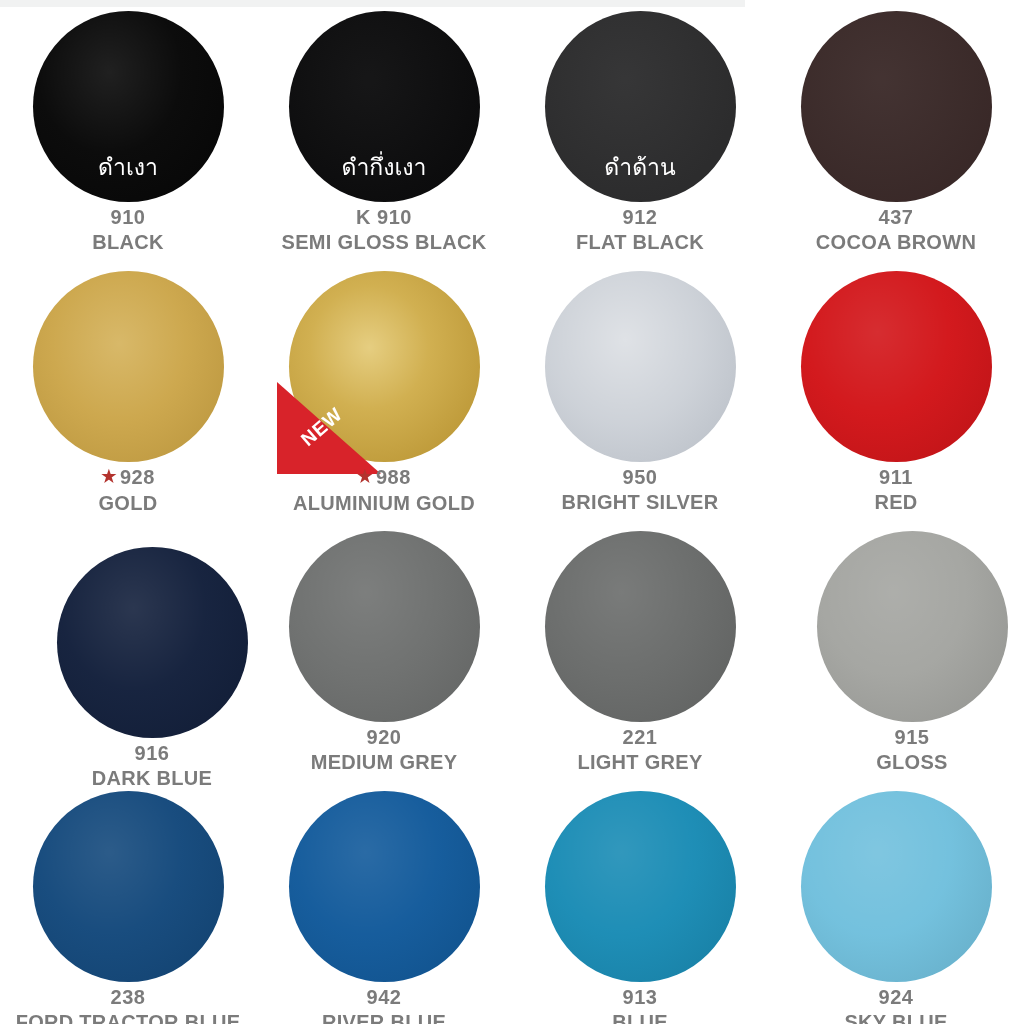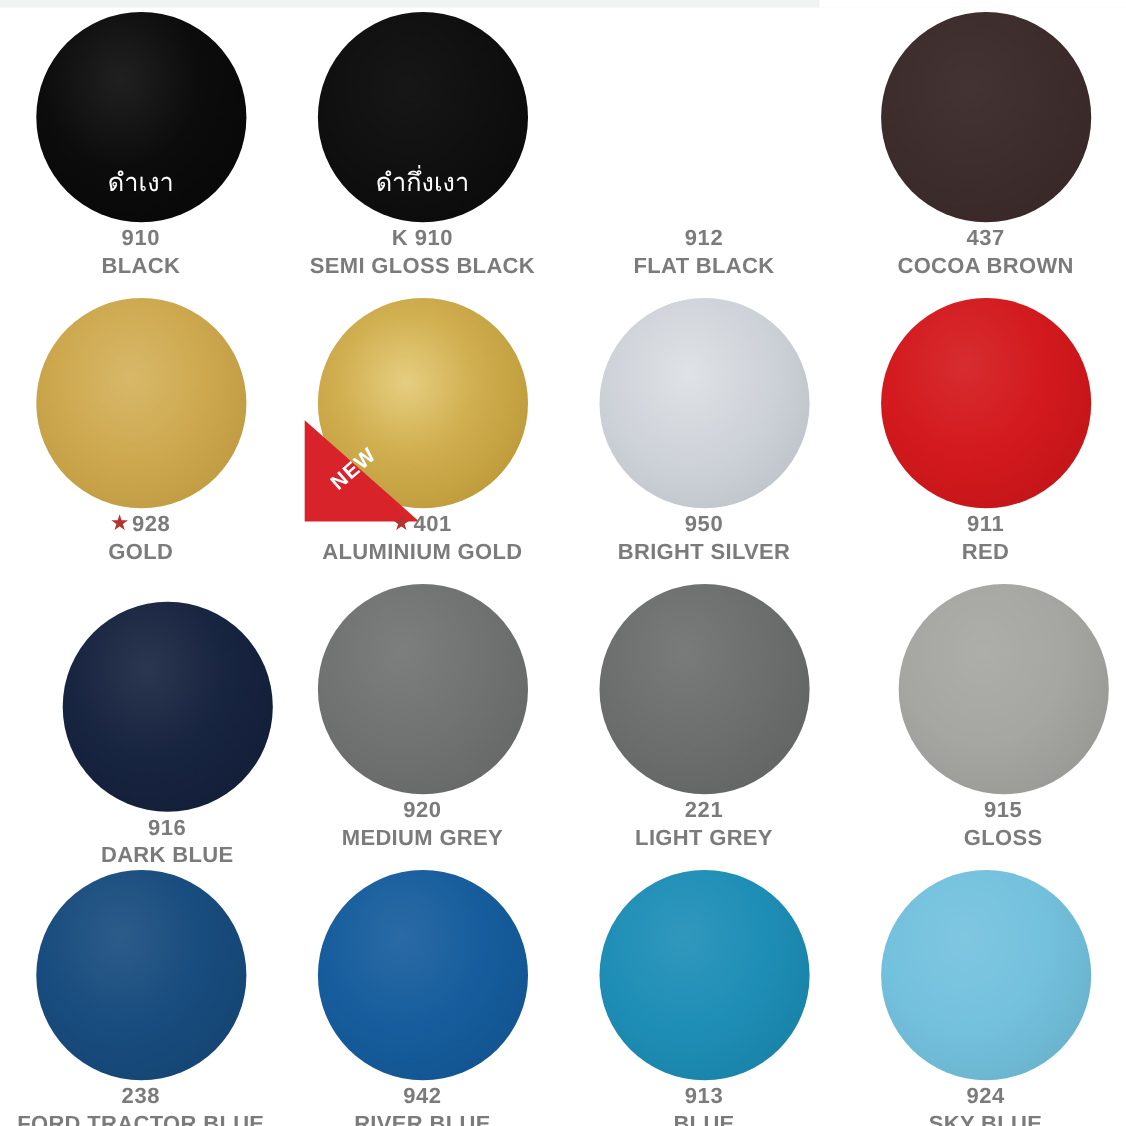--- a/index.html
+++ b/index.html
@@ -198,20 +198,26 @@
             <div class="swatch-sheen" style="background: radial-gradient(at 42% 36%, rgba(255, 255, 255, 0.04) 0%, rgba(0, 0, 0, 0.04) 70%, rgba(0, 0, 0, 0.12) 100%);"></div>
             <div class="thai">ดำกึ่งเงา</div>
           </div>
         </div>
         <div class="labels">
           <span class="code-line"><span>K 910</span></span>
           <span class="name-line">SEMI GLOSS BLACK</span>
         </div>
       </div>
       <div class="cell" style="left: 512px; top: 0px;">
+        <div class="swatch-wrap">
+          <div class="swatch" title="FLAT BLACK" style="background: rgb(46, 46, 47);">
+            <div class="swatch-sheen" style="background: radial-gradient(at 42% 36%, rgba(255, 255, 255, 0.04) 0%, rgba(0, 0, 0, 0.04) 70%, rgba(0, 0, 0, 0.12) 100%);"></div>
+            <div class="thai">ดำด้าน</div>
+          </div>
+        </div>
         <div class="labels">
           <span class="code-line"><span>912</span></span>
           <span class="name-line">FLAT BLACK</span>
         </div>
       </div>
       <div class="cell" style="left: 768px; top: 0px;">
         <div class="swatch-wrap">
           <div class="swatch" title="COCOA BROWN" style="background: rgb(60, 43, 42);">
             <div class="swatch-sheen" style="background: radial-gradient(at 42% 36%, rgba(255, 255, 255, 0.04) 0%, rgba(0, 0, 0, 0.04) 70%, rgba(0, 0, 0, 0.12) 100%);"></div>
           </div>
@@ -236,21 +242,21 @@
         <div class="swatch-wrap">
           <div class="swatch" title="ALUMINIUM GOLD" style="background: rgb(199, 164, 66);">
             <div class="swatch-sheen" style="background: radial-gradient(at 42% 40%, rgba(255, 240, 180, 0.55) 0%, rgba(255, 230, 150, 0.18) 38%, rgba(150, 110, 20, 0.18) 78%, rgba(120, 88, 14, 0.3) 100%);"></div>
           </div>
           <div class="new-flag">
             <div class="tri"></div>
             <div class="new-text">NEW</div>
           </div>
         </div>
         <div class="labels">
-          <span class="code-line"><span class="star">★</span><span>401</span></span>
+          <span class="code-line"><span class="star">★</span><span>988</span></span>
           <span class="name-line">ALUMINIUM GOLD</span>
         </div>
       </div>
       <div class="cell" style="left: 512px; top: 260px;">
         <div class="swatch-wrap">
           <div class="swatch" title="BRIGHT SILVER" style="background: rgb(200, 205, 212);">
             <div class="swatch-sheen" style="background: radial-gradient(at 42% 36%, rgba(255, 255, 255, 0.42) 0%, rgba(255, 255, 255, 0.1) 48%, rgba(120, 128, 140, 0.18) 92%, rgba(110, 118, 132, 0.24) 100%);"></div>
           </div>
         </div>
         <div class="labels">

